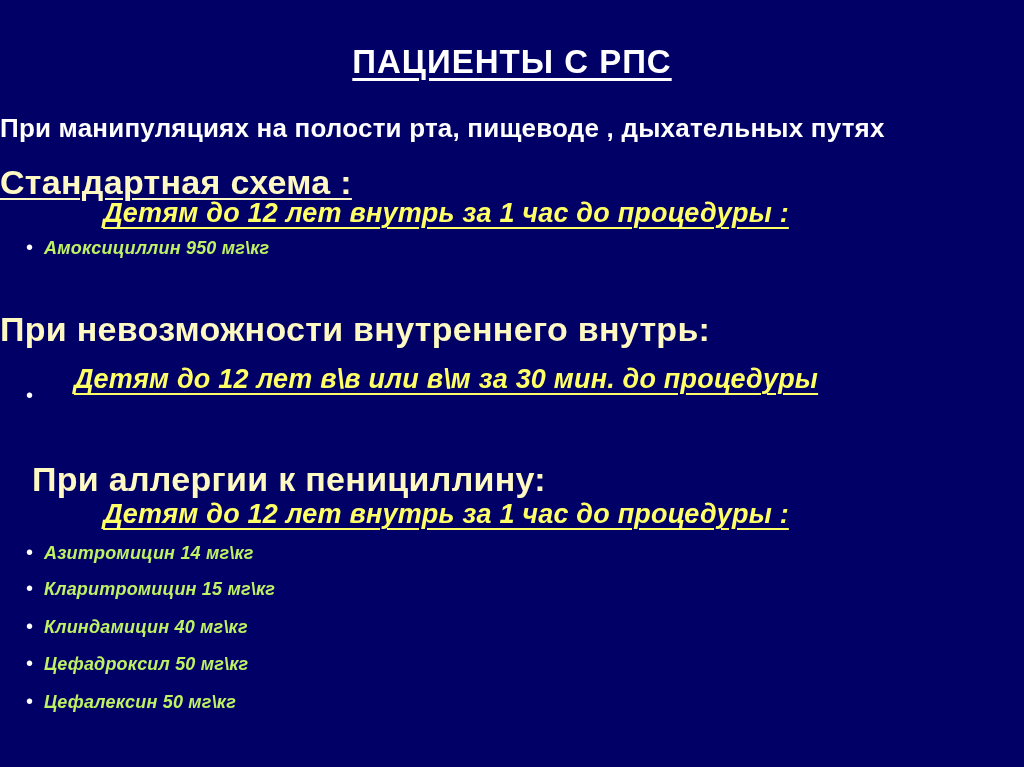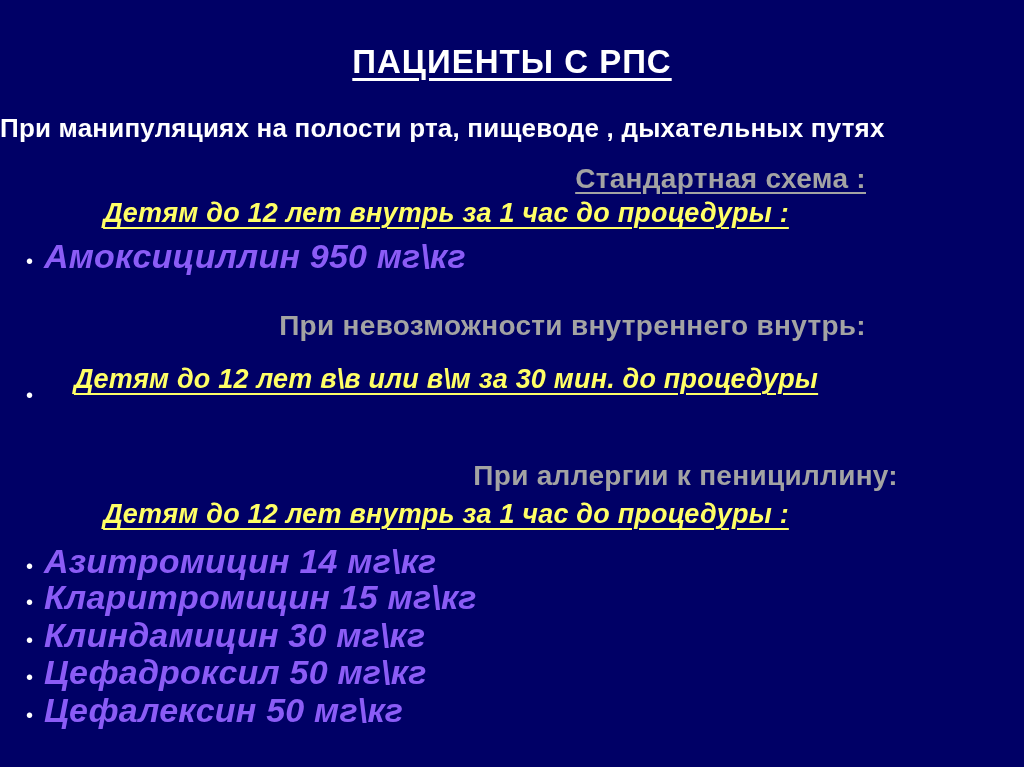--- a/index.html
+++ b/index.html
@@ -54,24 +54,24 @@
     top: 113px;
     text-align: center;
     color: #ffffff;
     font-weight: bold;
     font-size: 26px;
     letter-spacing: 0.2px;
   }
 
   
   .green-head {
-    text-align: right;
-    color: #a3a3a3;
+    text-align: left;
+    color: #fef9c3;
     font-weight: bold;
-    font-size: 28px;
+    font-size: 34px;
     letter-spacing: 0.3px;
   }
   .green-head.underline .txt {
     text-decoration: underline;
     text-underline-offset: 4px;
     text-decoration-thickness: 2px;
   }
 
   
   .yellow-line {
@@ -102,24 +102,24 @@
   .bullet-dot {
     width: 44px;
     padding-left: 26px;
     color: #ffffff;
     font-size: 20px;
     line-height: 1;
     box-sizing: border-box;
     flex: 0 0 auto;
   }
   .bullet-text {
-    color: #8b5cf6;
+    color: #bef264;
     font-weight: bold;
     font-style: italic;
-    font-size: 34px;
+    font-size: 18px;
     letter-spacing: 0.2px;
   }
   .bullet-text.underline {
     text-decoration: underline;
     text-underline-offset: 5px;
     text-decoration-thickness: 2px;
   }
 </style>
 </head>
 <body>
@@ -172,21 +172,21 @@
     <span class="bullet-text">Азитромицин  14  мг\кг</span>
   </div>
 
   <div class="bullet-row" style="top:578px;">
     <span class="bullet-dot">•</span>
     <span class="bullet-text">Кларитромицин  15  мг\кг</span>
   </div>
 
   <div class="bullet-row" style="top:616px;">
     <span class="bullet-dot">•</span>
-    <span class="bullet-text">Клиндамицин  30  мг\кг</span>
+    <span class="bullet-text">Клиндамицин  40  мг\кг</span>
   </div>
 
   <div class="bullet-row" style="top:653px;">
     <span class="bullet-dot">•</span>
     <span class="bullet-text">Цефадроксил  50  мг\кг</span>
   </div>
 
   <div class="bullet-row" style="top:691px;">
     <span class="bullet-dot">•</span>
     <span class="bullet-text">Цефалексин  50  мг\кг</span>

